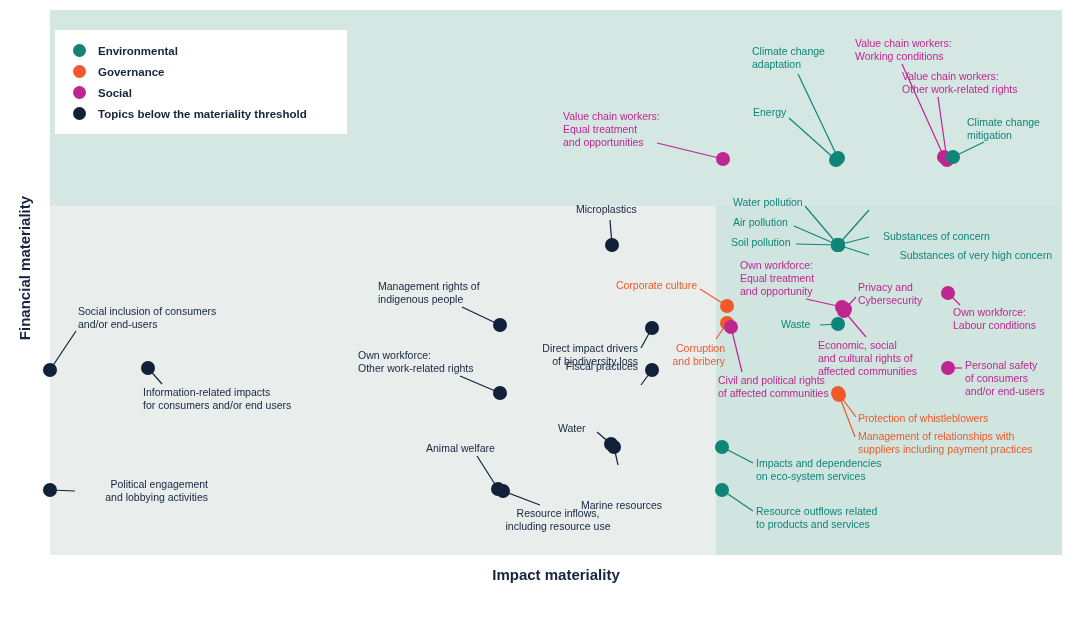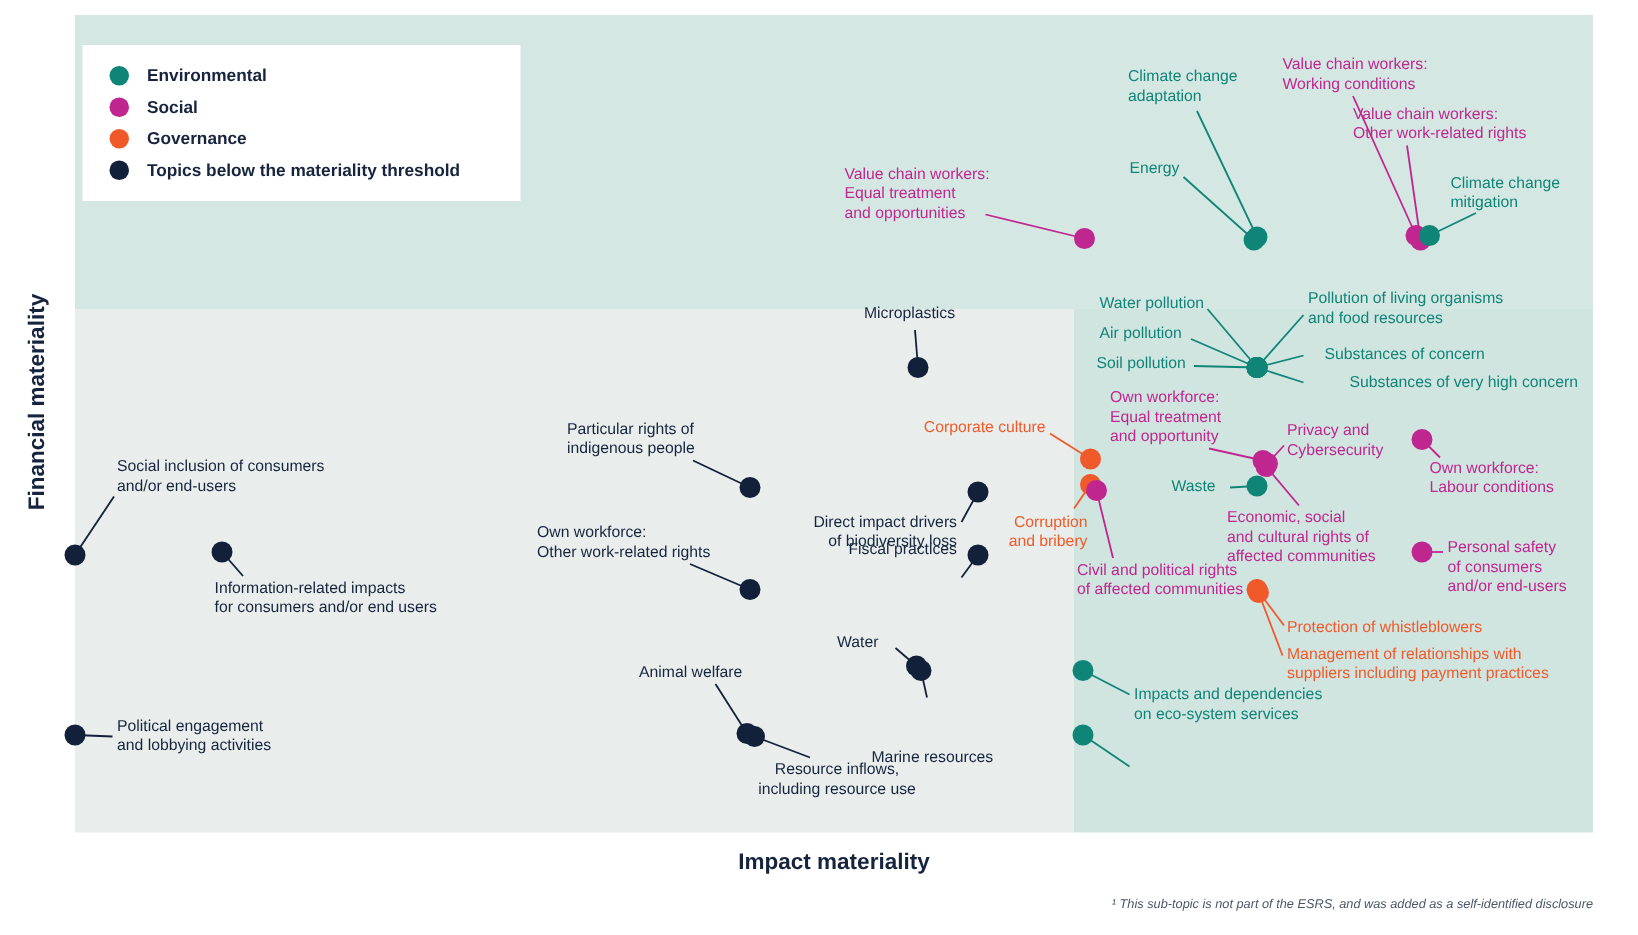--- a/index.html
+++ b/index.html
@@ -110,22 +110,20 @@
       <div class="pt-label" style="left: 753px; top: 106px; width: 48px; text-align: left; color: rgb(15, 133, 119);">Energy</div>
       <div class="pt-label" style="left: 855px; top: 37px; width: 125px; text-align: left; color: rgb(192, 38, 143);">Value chain workers:
 Working conditions</div>
       <div class="pt-label" style="left: 902px; top: 70px; width: 150px; text-align: left; color: rgb(192, 38, 143);">Value chain workers:
 Other work-related rights</div>
       <div class="pt-label" style="left: 967px; top: 116px; width: 90px; text-align: left; color: rgb(15, 133, 119);">Climate change
 mitigation</div>
       <div class="pt-label" style="left: 733px; top: 196px; width: 80px; text-align: left; color: rgb(15, 133, 119);">Water pollution</div>
       <div class="pt-label" style="left: 733px; top: 216px; width: 70px; text-align: left; color: rgb(15, 133, 119);">Air pollution</div>
       <div class="pt-label" style="left: 731px; top: 236px; width: 70px; text-align: left; color: rgb(15, 133, 119);">Soil pollution</div>
-      <div class="pt-label" style="left: 872px; top: 193px; width: 155px; text-align: left; color: rgb(15, 133, 119);">Pollution of living organisms
-and food resources</div>
       <div class="pt-label" style="left: 872px; top: 230px; width: 130px; text-align: left; color: rgb(15, 133, 119); margin-left: 11px;">Substances of concern</div>
       <div class="pt-label" style="left: 872px; top: 249px; width: 180px; text-align: right; color: rgb(15, 133, 119);">Substances of very high concern</div>
       <div class="pt-label" style="left: 602px; top: 279px; width: 95px; text-align: right; color: rgb(240, 90, 42);">Corporate culture</div>
       <div class="pt-label" style="left: 740px; top: 259px; width: 105px; text-align: left; color: rgb(192, 38, 143);">Own workforce:
 Equal treatment
 and opportunity</div>
       <div class="pt-label" style="left: 858px; top: 281px; width: 85px; text-align: left; color: rgb(192, 38, 143);">Privacy and
 Cybersecurity</div>
       <div class="pt-label" style="left: 953px; top: 306px; width: 105px; text-align: left; color: rgb(192, 38, 143);">Own workforce:
 Labour conditions</div>
@@ -138,54 +136,55 @@
       <div class="pt-label" style="left: 678px; top: 374px; width: 130px; text-align: left; color: rgb(192, 38, 143); margin-left: 40px;">Civil and political rights
 of affected communities</div>
       <div class="pt-label" style="left: 965px; top: 359px; width: 95px; text-align: left; color: rgb(192, 38, 143);">Personal safety
 of consumers
 and/or end-users</div>
       <div class="pt-label" style="left: 858px; top: 412px; width: 155px; text-align: left; color: rgb(240, 90, 42);">Protection of whistleblowers</div>
       <div class="pt-label" style="left: 858px; top: 430px; width: 190px; text-align: left; color: rgb(240, 90, 42);">Management of relationships with
 suppliers including payment practices</div>
       <div class="pt-label" style="left: 756px; top: 457px; width: 145px; text-align: left; color: rgb(15, 133, 119);">Impacts and dependencies
 on eco-system services</div>
+      <div class="pt-label" style="left: 756px; top: 505px; width: 145px; text-align: left; color: rgb(15, 133, 119);">Resource outflows related
+to products and services</div>
       <div class="pt-label" style="left: 576px; top: 203px; width: 75px; text-align: left; color: rgb(22, 36, 62);">Microplastics</div>
-      <div class="pt-label" style="left: 378px; top: 280px; width: 110px; text-align: left; color: rgb(22, 36, 62);">Particular rights of
+      <div class="pt-label" style="left: 378px; top: 280px; width: 110px; text-align: left; color: rgb(22, 36, 62);">Management rights of
 indigenous people</div>
       <div class="pt-label" style="left: 525px; top: 342px; width: 113px; text-align: right; color: rgb(22, 36, 62);">Direct impact drivers
 of biodiversity loss</div>
       <div class="pt-label" style="left: 556px; top: 360px; width: 82px; text-align: right; color: rgb(22, 36, 62);">Fiscal practices</div>
       <div class="pt-label" style="left: 78px; top: 305px; width: 165px; text-align: left; color: rgb(22, 36, 62);">Social inclusion of consumers
 and/or end-users</div>
       <div class="pt-label" style="left: 143px; top: 386px; width: 175px; text-align: left; color: rgb(22, 36, 62);">Information-related impacts
 for consumers and/or end users</div>
       <div class="pt-label" style="left: 358px; top: 349px; width: 140px; text-align: left; color: rgb(22, 36, 62);">Own workforce:
 Other work-related rights</div>
       <div class="pt-label" style="left: 558px; top: 422px; width: 38px; text-align: left; color: rgb(22, 36, 62);">Water</div>
       <div class="pt-label" style="left: 581px; top: 467px; width: 100px; text-align: left; color: rgb(22, 36, 62); margin-top: 32px;">Marine resources</div>
       <div class="pt-label" style="left: 426px; top: 442px; width: 85px; text-align: left; color: rgb(22, 36, 62);">Animal welfare</div>
       <div class="pt-label" style="left: 492px; top: 507px; width: 132px; text-align: center; color: rgb(22, 36, 62);">Resource inflows,
 including resource use</div>
-      <div class="pt-label" style="left: 78px; top: 478px; width: 130px; text-align: left; color: rgb(22, 36, 62);">Political engagement
+      <div class="pt-label" style="left: 78px; top: 478px; width: 130px; text-align: right; color: rgb(22, 36, 62);">Political engagement
 and lobbying activities</div>
     </div>
   <div class="legend" id="legend">
       <div class="legend-item">
         <span class="legend-dot" style="background: rgb(15, 133, 119);"></span>
         <span class="legend-label" style="color: rgb(22, 36, 62);">Environmental</span>
       </div>
       <div class="legend-item">
+        <span class="legend-dot" style="background: rgb(240, 90, 42);"></span>
+        <span class="legend-label" style="color: rgb(22, 36, 62);">Governance</span>
+      </div>
+      <div class="legend-item">
         <span class="legend-dot" style="background: rgb(192, 38, 143);"></span>
         <span class="legend-label" style="color: rgb(22, 36, 62);">Social</span>
-      </div>
-      <div class="legend-item">
-        <span class="legend-dot" style="background: rgb(240, 90, 42);"></span>
-        <span class="legend-label" style="color: rgb(22, 36, 62);">Governance</span>
       </div>
       <div class="legend-item">
         <span class="legend-dot" style="background: rgb(19, 32, 58);"></span>
         <span class="legend-label" style="color: rgb(22, 36, 62);">Topics below the materiality threshold</span>
       </div>
     </div>
   <div class="axis-y" style="color: rgb(22, 36, 62);">Financial materiality</div>
   <div class="axis-x" style="color: rgb(22, 36, 62);">Impact materiality</div>
-  <div class="footnote" style="color: rgb(74, 86, 107);">¹ This sub-topic is not part of the ESRS, and was added as a self-identified disclosure</div>
 </div>
 
 </body></html>

